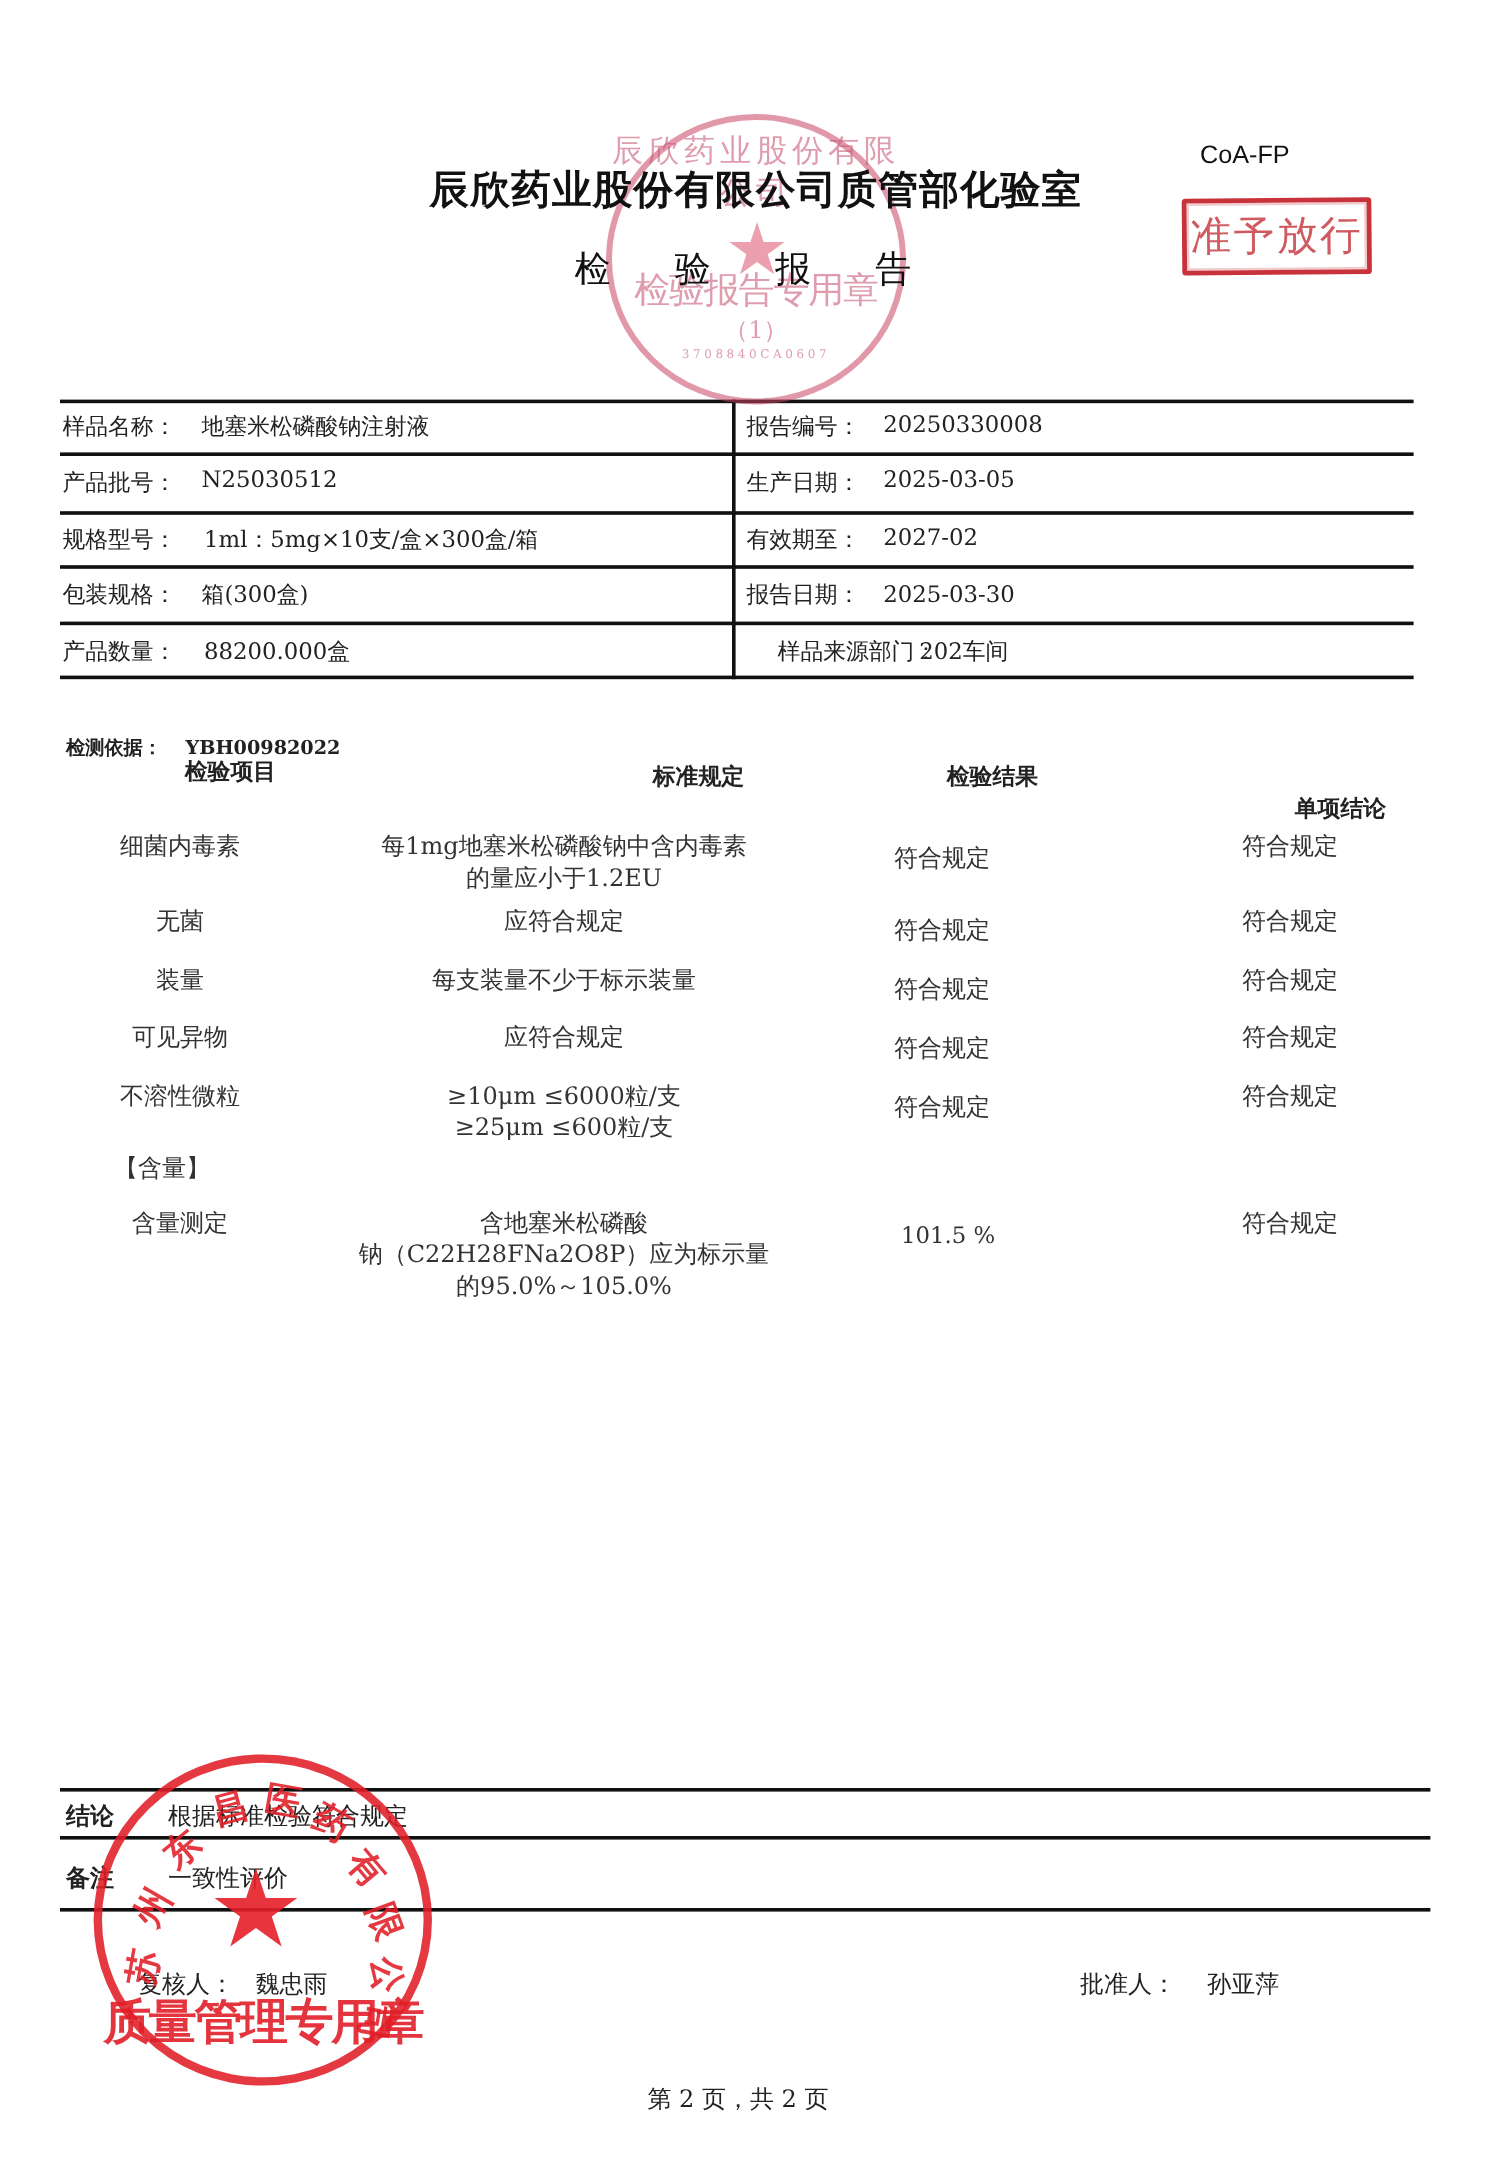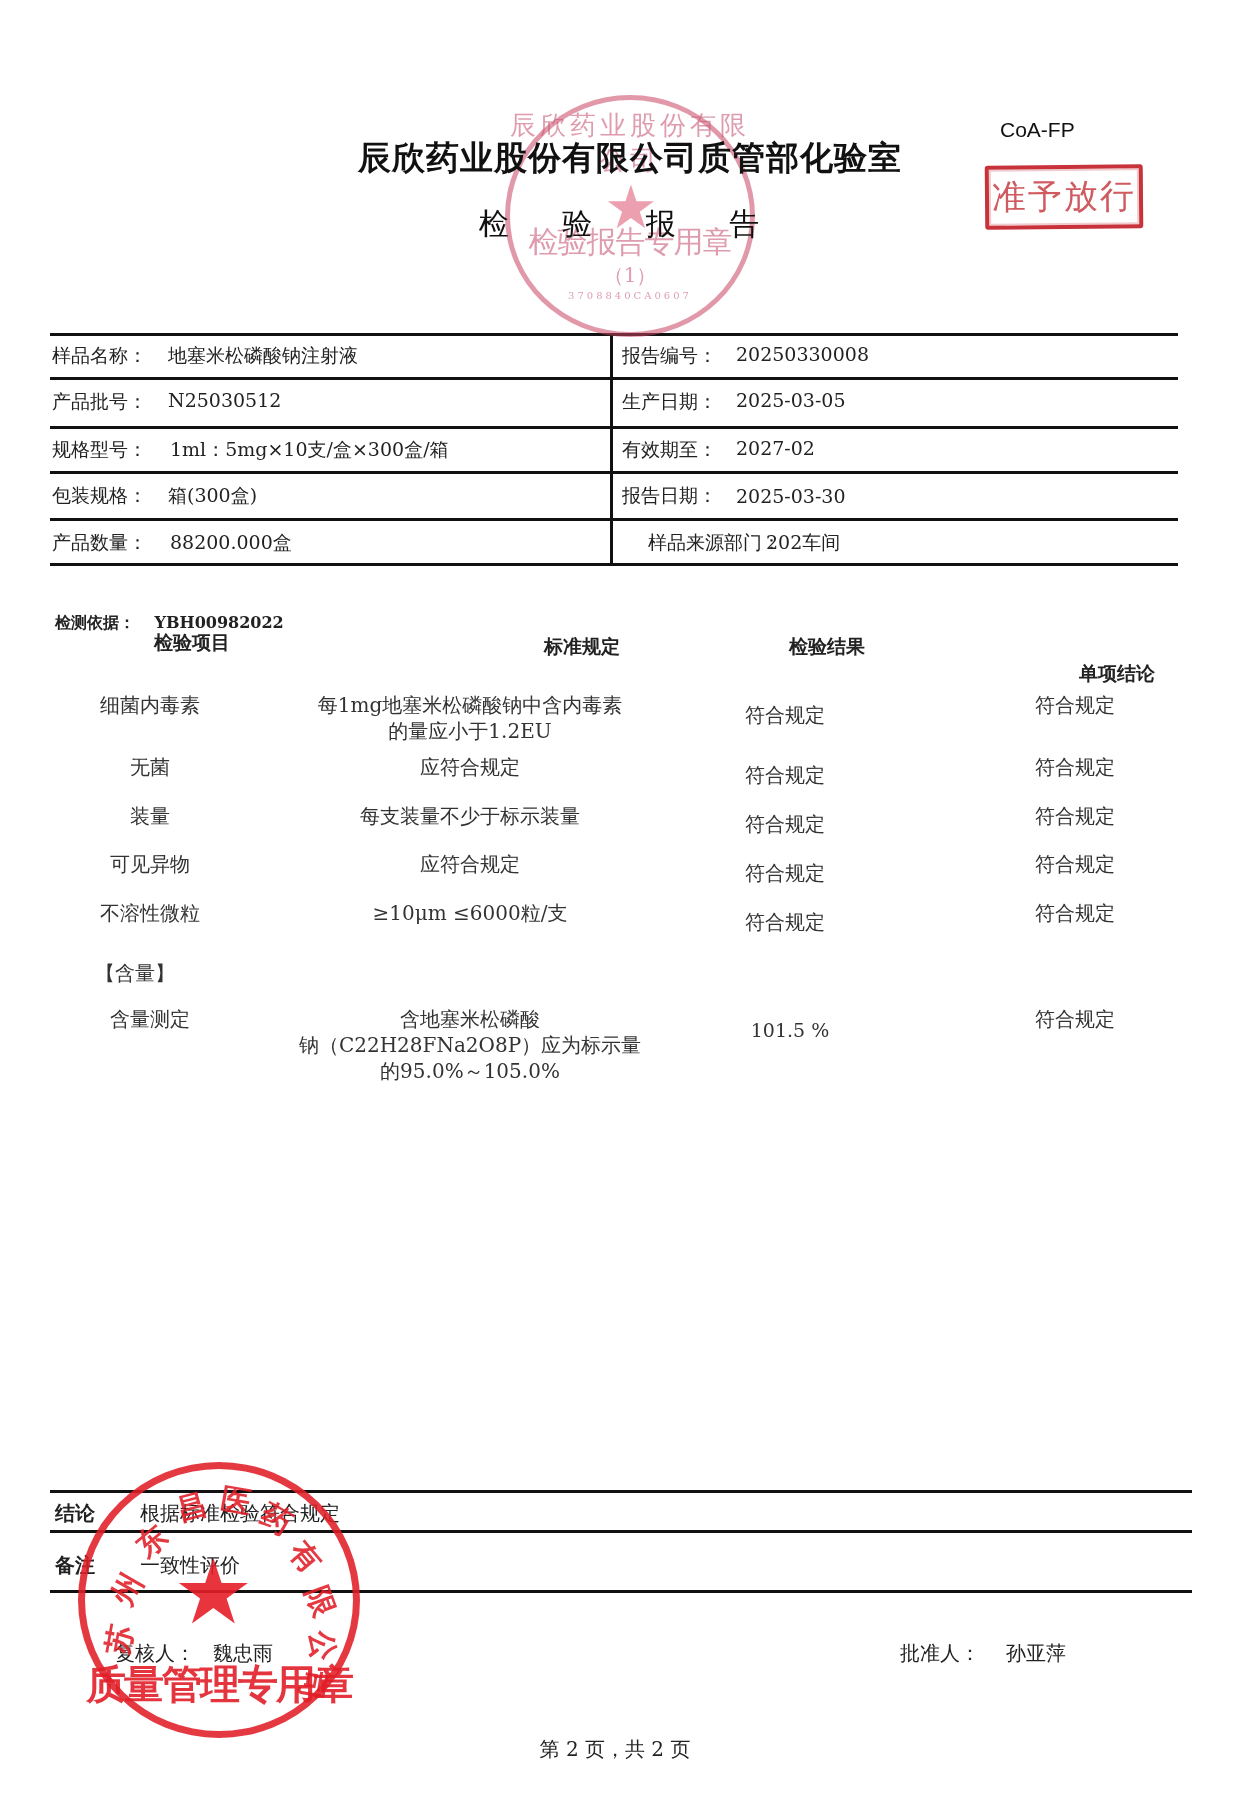--- a/index.html
+++ b/index.html
@@ -109,20 +109,21 @@
 <div class="abs cell" style="left:995px;width:160px;top:803px;">符合规定</div>
 
 <div class="abs cell" style="left:70px;width:160px;top:851px;">可见异物</div>
 <div class="abs cell" style="left:260px;width:420px;top:851px;">应符合规定</div>
 <div class="abs cell" style="left:705px;width:160px;top:860px;">符合规定</div>
 <div class="abs cell" style="left:995px;width:160px;top:851px;">符合规定</div>
 
 <div class="abs cell" style="left:70px;width:160px;top:900px;">不溶性微粒</div>
 <div class="abs cell" style="left:260px;width:420px;top:900px;">
   <div>≥10μm  ≤6000粒/支</div>
+  <div>≥25μm  ≤600粒/支</div>
 </div>
 <div class="abs cell" style="left:705px;width:160px;top:909px;">符合规定</div>
 <div class="abs cell" style="left:995px;width:160px;top:900px;">符合规定</div>
 
 <div class="abs cell" style="left:95px;width:120px;top:960px;text-align:left;">【含量】</div>
 <div class="abs cell" style="left:70px;width:160px;top:1006px;">含量测定</div>
 <div class="abs cell" style="left:260px;width:420px;top:1006px;">
   <div>含地塞米松磷酸</div>
   <div>钠（C22H28FNa2O8P）应为标示量</div>
   <div>的95.0%～105.0%</div>

